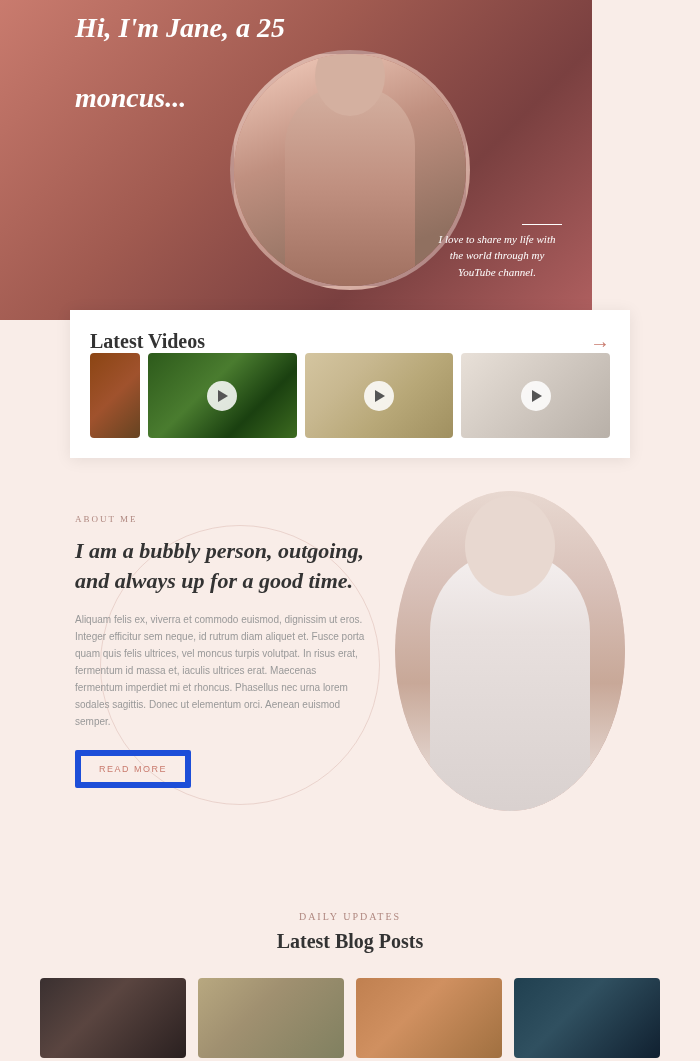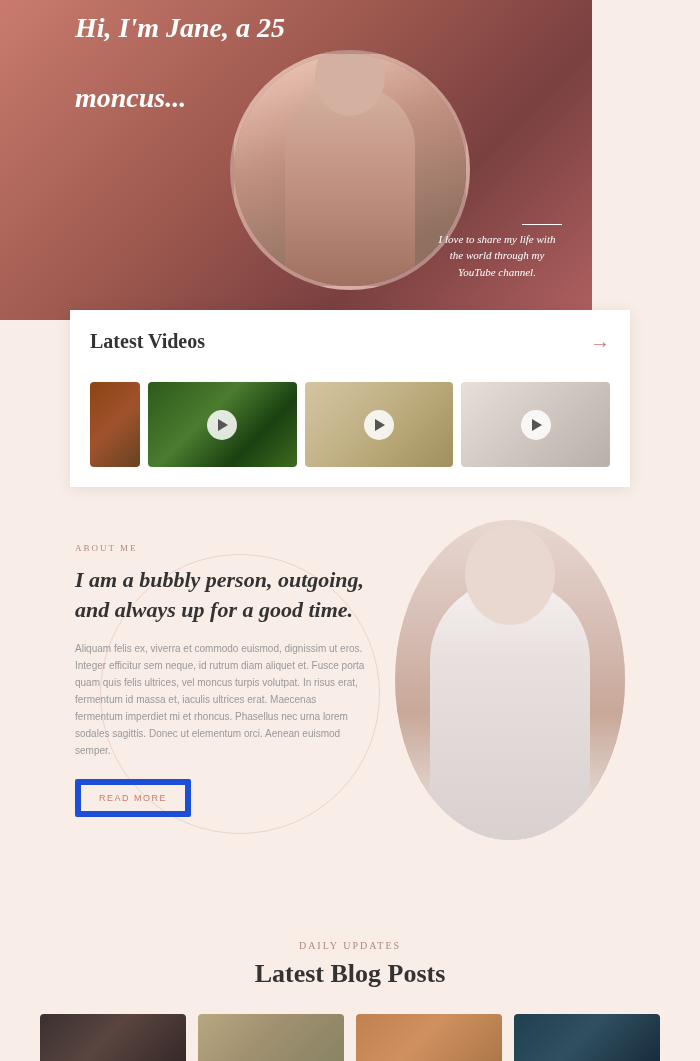--- a/index.html
+++ b/index.html
@@ -104,21 +104,21 @@
       padding: 20px;
       margin-top: -10px;
       position: relative;
       z-index: 10;
       box-shadow: 0 2px 15px rgba(0,0,0,0.08);
     }
     .videos-header {
       display: flex;
       justify-content: space-between;
       align-items: flex-start;
-      margin-bottom: 29px;
+      margin-bottom: 0;
     }
     .videos-title {
       font-size: 20px;
       font-weight: 600;
       color: #333;
       font-family: Georgia, serif;
     }
     .videos-arrow {
       font-size: 20px;
       color: #c97b6e;
@@ -279,21 +279,21 @@
     }
     .blog-label {
       font-size: 10px;
       letter-spacing: 2px;
       text-transform: uppercase;
       color: #b08880;
       text-align: center;
       margin-bottom: 8px;
     }
     .blog-title {
-      font-size: 26px;
+      font-size: 20px;
       color: #333;
       text-align: center;
       font-family: Georgia, serif;
       margin-bottom: 25px;
     }
     .blog-grid {
       display: flex;
       gap: 12px;
     }
     .blog-card {

